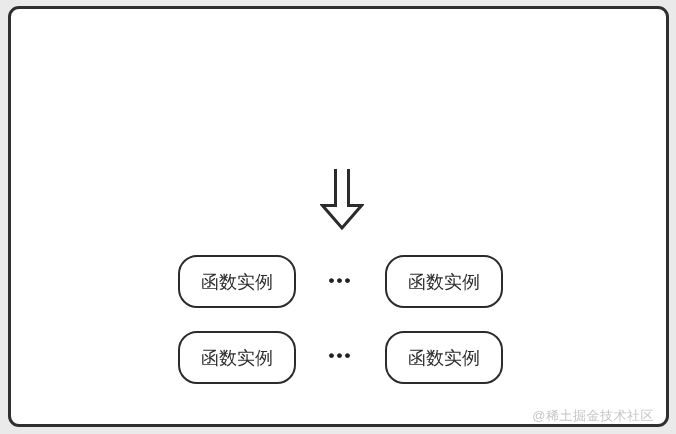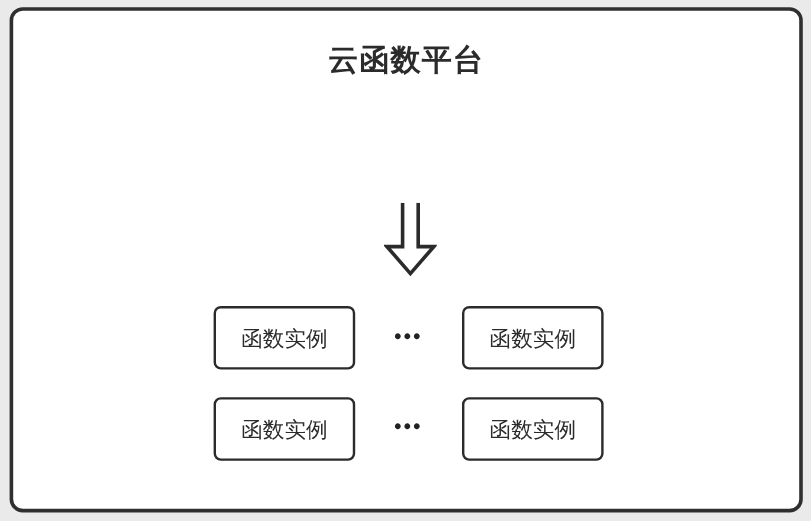--- a/index.html
+++ b/index.html
@@ -69,21 +69,21 @@
     top: 160px;
     display: block;
   }
   .inst {
     position: absolute;
     width: 118px;
     height: 53px;
     box-sizing: border-box;
     background: #ffffff;
     border: 2.5px solid #2b2b2b;
-    border-radius: 6px;
+    border-radius: 19px;
     display: flex;
     align-items: center;
     justify-content: center;
     font-size: 18px;
     color: #2b2b2b;
   }
   .inst-r1c1 { left: 167px; top: 246px; }
   .inst-r1c2 { left: 374px; top: 246px; }
   .inst-r2c1 { left: 167px; top: 322px; }
   .inst-r2c2 { left: 374px; top: 322px; }
@@ -110,21 +110,20 @@
     color: #c6c6c6;
     letter-spacing: 0.5px;
   }
 </style>
 </head>
 <body>
 
 <div class="canvas">
   <div class="panel">
 
-    <div class="title">云函数平台</div>
 
 
     <svg class="arrow" width="44" height="62" viewBox="0 0 44 62">
       <path d="M15.5 0 L15.5 36.5 L2.5 36.5 L22 59 L41.5 36.5 L28.5 36.5 L28.5 0" fill="#ffffff" stroke="#2b2b2b" stroke-width="3" stroke-linejoin="miter"></path>
     </svg>
 
     <div class="inst inst-r1c1">
       <span>函数实例</span>
     </div>
 
@@ -137,15 +136,16 @@
     <div class="inst inst-r2c1">
       <span>函数实例</span>
     </div>
 
     <div class="dots dots-2">•••</div>
 
     <div class="inst inst-r2c2">
       <span>函数实例</span>
     </div>
 
+    <div class="watermark">@稀土掘金技术社区</div>
 
   </div>
 </div>
 
 </body></html>

